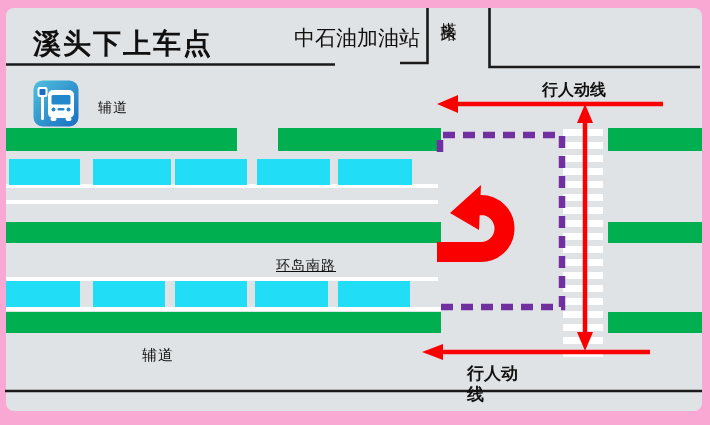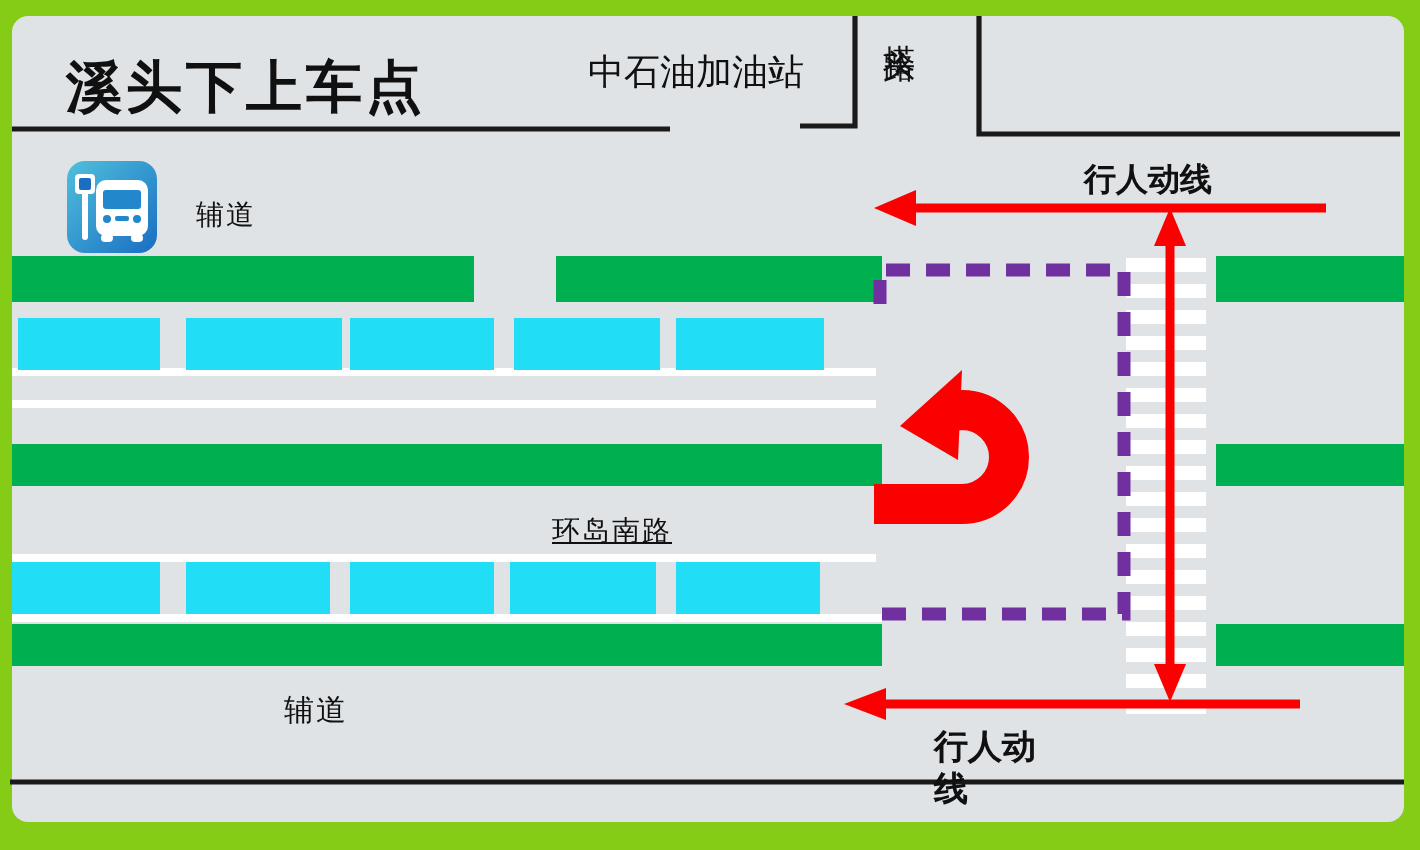--- a/index.html
+++ b/index.html
@@ -1,33 +1,33 @@
 <!DOCTYPE html>
 <html style="--green: #00B050; --cyan: #21DEF6; --red: #FB0000; --purple: #7030A0; --canvas: #E0E3E6; --ink: #1A1A1A; --white: #FFFFFF;"><head>
 <meta charset="utf-8">
 <style>
   :root{
     --green:#00B050; --cyan:#21DEF6; --red:#FB0000; --purple:#7030A0;
     --canvas:#E0E3E6; --ink:#1A1A1A; --white:#FFFFFF;
   }
   html,body{margin:0;padding:0;background:#fff;}
   .stage{
-    position:relative;width:710px;height:425px;background:#84cc16;overflow:hidden;
+    position:relative;width:710px;height:425px;background:#f9a8d4;overflow:hidden;
     font-family:"Liberation Serif","DejaVu Serif",serif;
   }
   .canvas-bg{
     position:absolute;left:6px;top:8px;width:696px;height:403px;
     background:var(--canvas);border-radius:8px;
   }
   #shapes{position:absolute;left:0;top:0;width:710px;height:425px;z-index:10;}
   .shape{position:absolute;}
   .overlay{position:absolute;left:0;top:0;z-index:20;}
   .lbl{position:absolute;color:#101010;white-space:nowrap;z-index:30;}
   .title{left:33px;top:25px;font-size:28px;font-weight:700;letter-spacing:2px;}
-  .gas{left:294px;top:24px;font-size:18px;}
+  .gas{left:294px;top:24px;font-size:21px;}
   .tatou{left:440px;top:9px;font-size:16px;writing-mode:vertical-rl;text-orientation:upright;line-height:1.1;letter-spacing:2px;}
   .fudao-top{left:98px;top:99px;font-size:14px;letter-spacing:1px;}
   .huandao{left:276px;top:257px;font-size:14px;letter-spacing:1px;text-decoration:underline;}
   .fudao-bottom{left:142px;top:346px;font-size:15px;letter-spacing:1px;}
   .ped-top{left:542px;top:80px;font-size:16px;font-weight:700;
     font-family:"Liberation Sans","DejaVu Sans",sans-serif;}
   .ped-bottom{left:467px;top:363px;font-size:17px;font-weight:700;width:60px;
     white-space:normal;line-height:1.25;word-break:break-all;
     font-family:"Liberation Sans","DejaVu Sans",sans-serif;}
   .bus-icon{position:absolute;left:33px;top:80px;z-index:15;}

